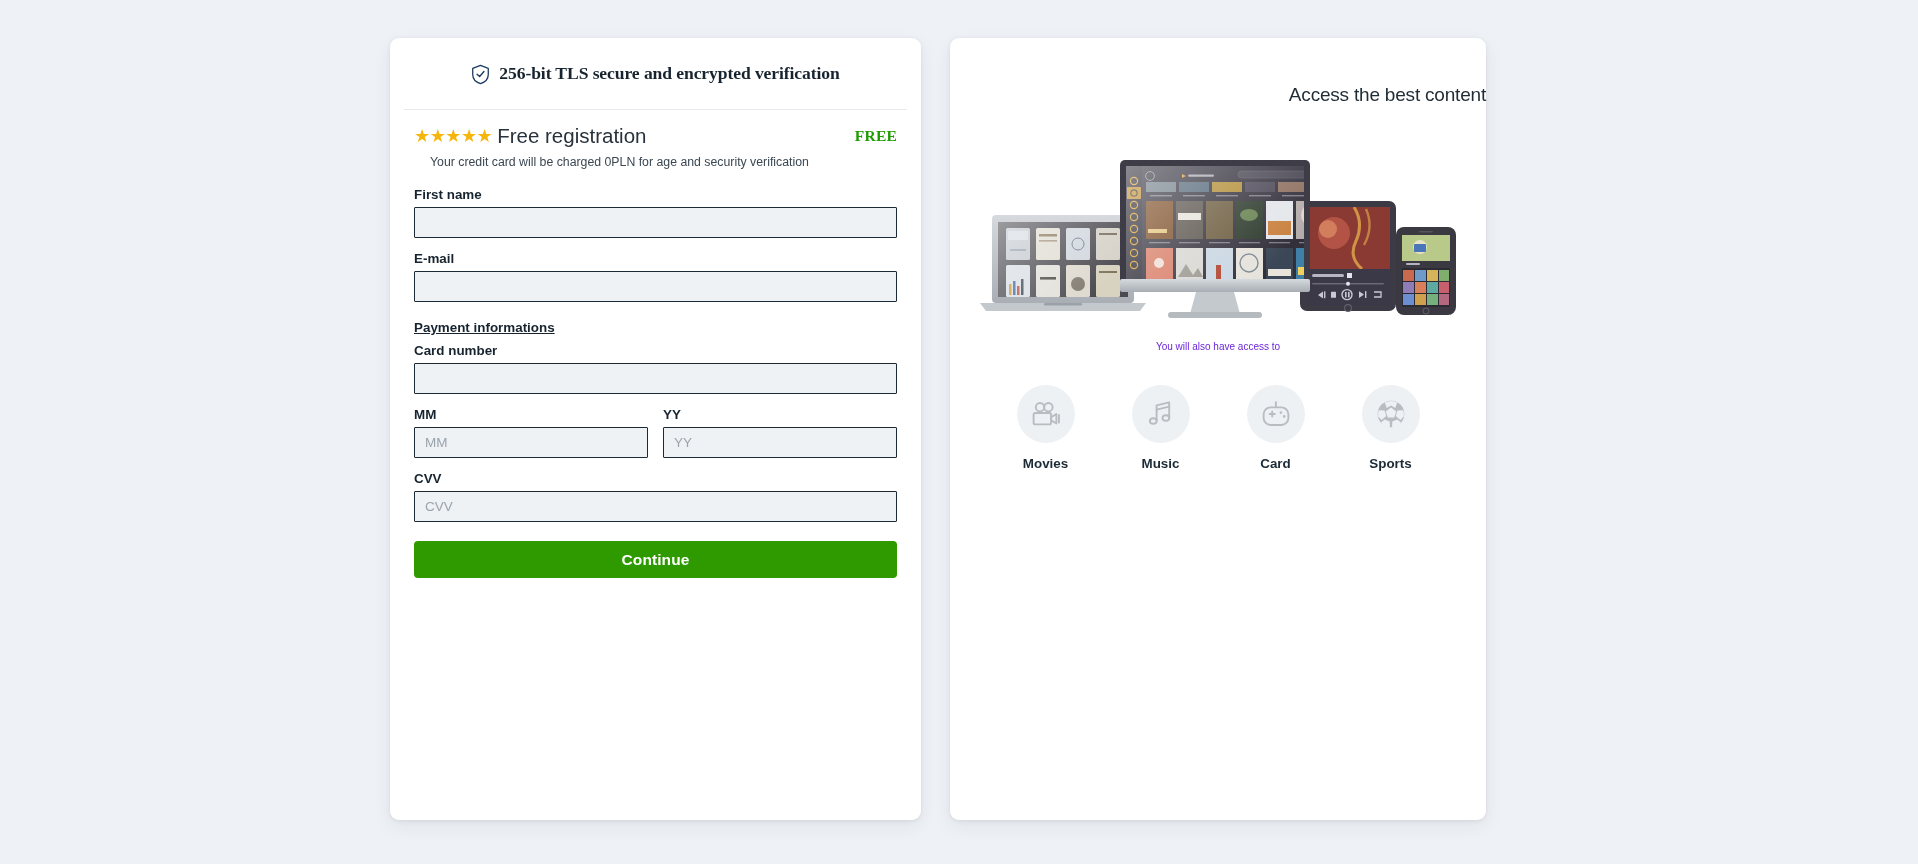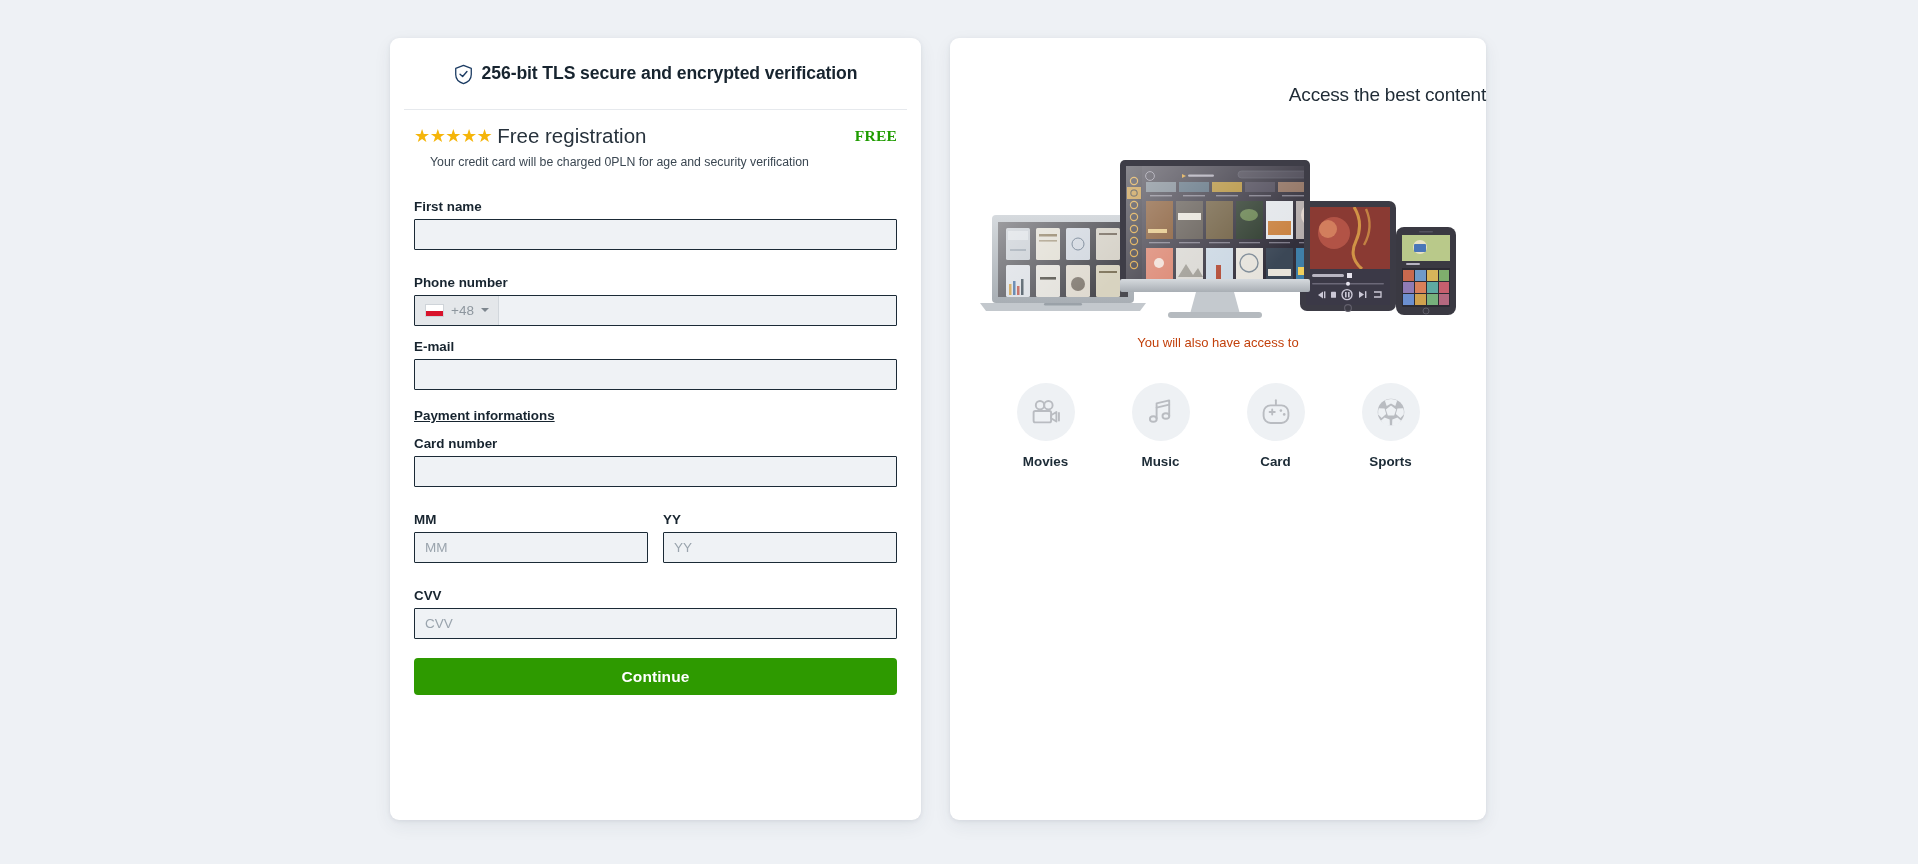--- a/index.html
+++ b/index.html
@@ -37,20 +37,21 @@
   .secure-header {
     display: flex;
     align-items: center;
     justify-content: center;
     gap: 9px;
     height: 71px;
     font-size: 17.6px;
     font-weight: bold;
     color: #17242f;
     letter-spacing: -0.1px;
+    font-family: Liberation Serif, serif;
   }
   .shield-icon { display: block; width: 19px; height: 21px; flex: none; margin-top: 1px; }
 
   .divider {
     height: 1px;
     background: #e6e9ed;
     margin: 0 14px;
   }
 
   
@@ -103,21 +104,21 @@
     font-weight: bold;
     color: #17242f;
     margin-top: 18px;
     margin-bottom: 7px;
     line-height: 1.2;
     text-decoration: underline;
   }
 
   .row { display: flex; gap: 15px; }
   .row > .field { flex: 1; }
-  .field { margin-bottom: 13px; margin-top: 12px; }
+  .field { margin-bottom: 13px; }
 
   .input {
     width: 100%;
     height: 31px;
     background: #eff2f5;
     border: 1px solid #1b2a36;
     border-radius: 1px;
     font-family: "Liberation Sans", sans-serif;
     font-size: 13.5px;
     color: #1c2b36;
@@ -196,23 +197,23 @@
     padding-top: 47px;
     line-height: 1.1;
     letter-spacing: -0.2px;
   }
 
   .devices { position: relative; width: 536px; height: 190px; margin-top: 23px; }
   .devices svg { display: block; width: 536px; height: 190px; }
 
   .access-sub {
     text-align: center;
-    font-size: 13px;
-    color: #c2410c;
-    margin-top: 16px;
+    font-size: 10px;
+    color: #6d28d9;
+    margin-top: 22px;
   }
 
   .features {
     display: flex;
     justify-content: center;
     gap: 43px;
     margin-top: 33px;
   }
   .feature { width: 72px; text-align: center; }
   .feature-circle {
@@ -257,31 +258,20 @@
 
     <form class="form">
 
       <div class="row">
         <div class="field">
           <div class="field-label">First name</div>
           <input class="input" type="text" placeholder="" style="">
         </div>
       </div>
 
-      <div class="field">
-        <div class="field-label">Phone number</div>
-        <div class="phone-wrap">
-          <div class="phone-prefix">
-            <span class="flag-pl"></span>
-            <span class="phone-code">+48</span>
-            <span class="caret-down"></span>
-          </div>
-          <input class="phone-input" type="text" placeholder="" style="">
-        </div>
-      </div>
 
       <div class="field">
         <div class="field-label">E-mail</div>
         <input class="input" type="text" placeholder="" style="">
       </div>
 
       <div class="section-label">Payment informations</div>
 
       <div class="field">
         <div class="field-label">Card number</div>

